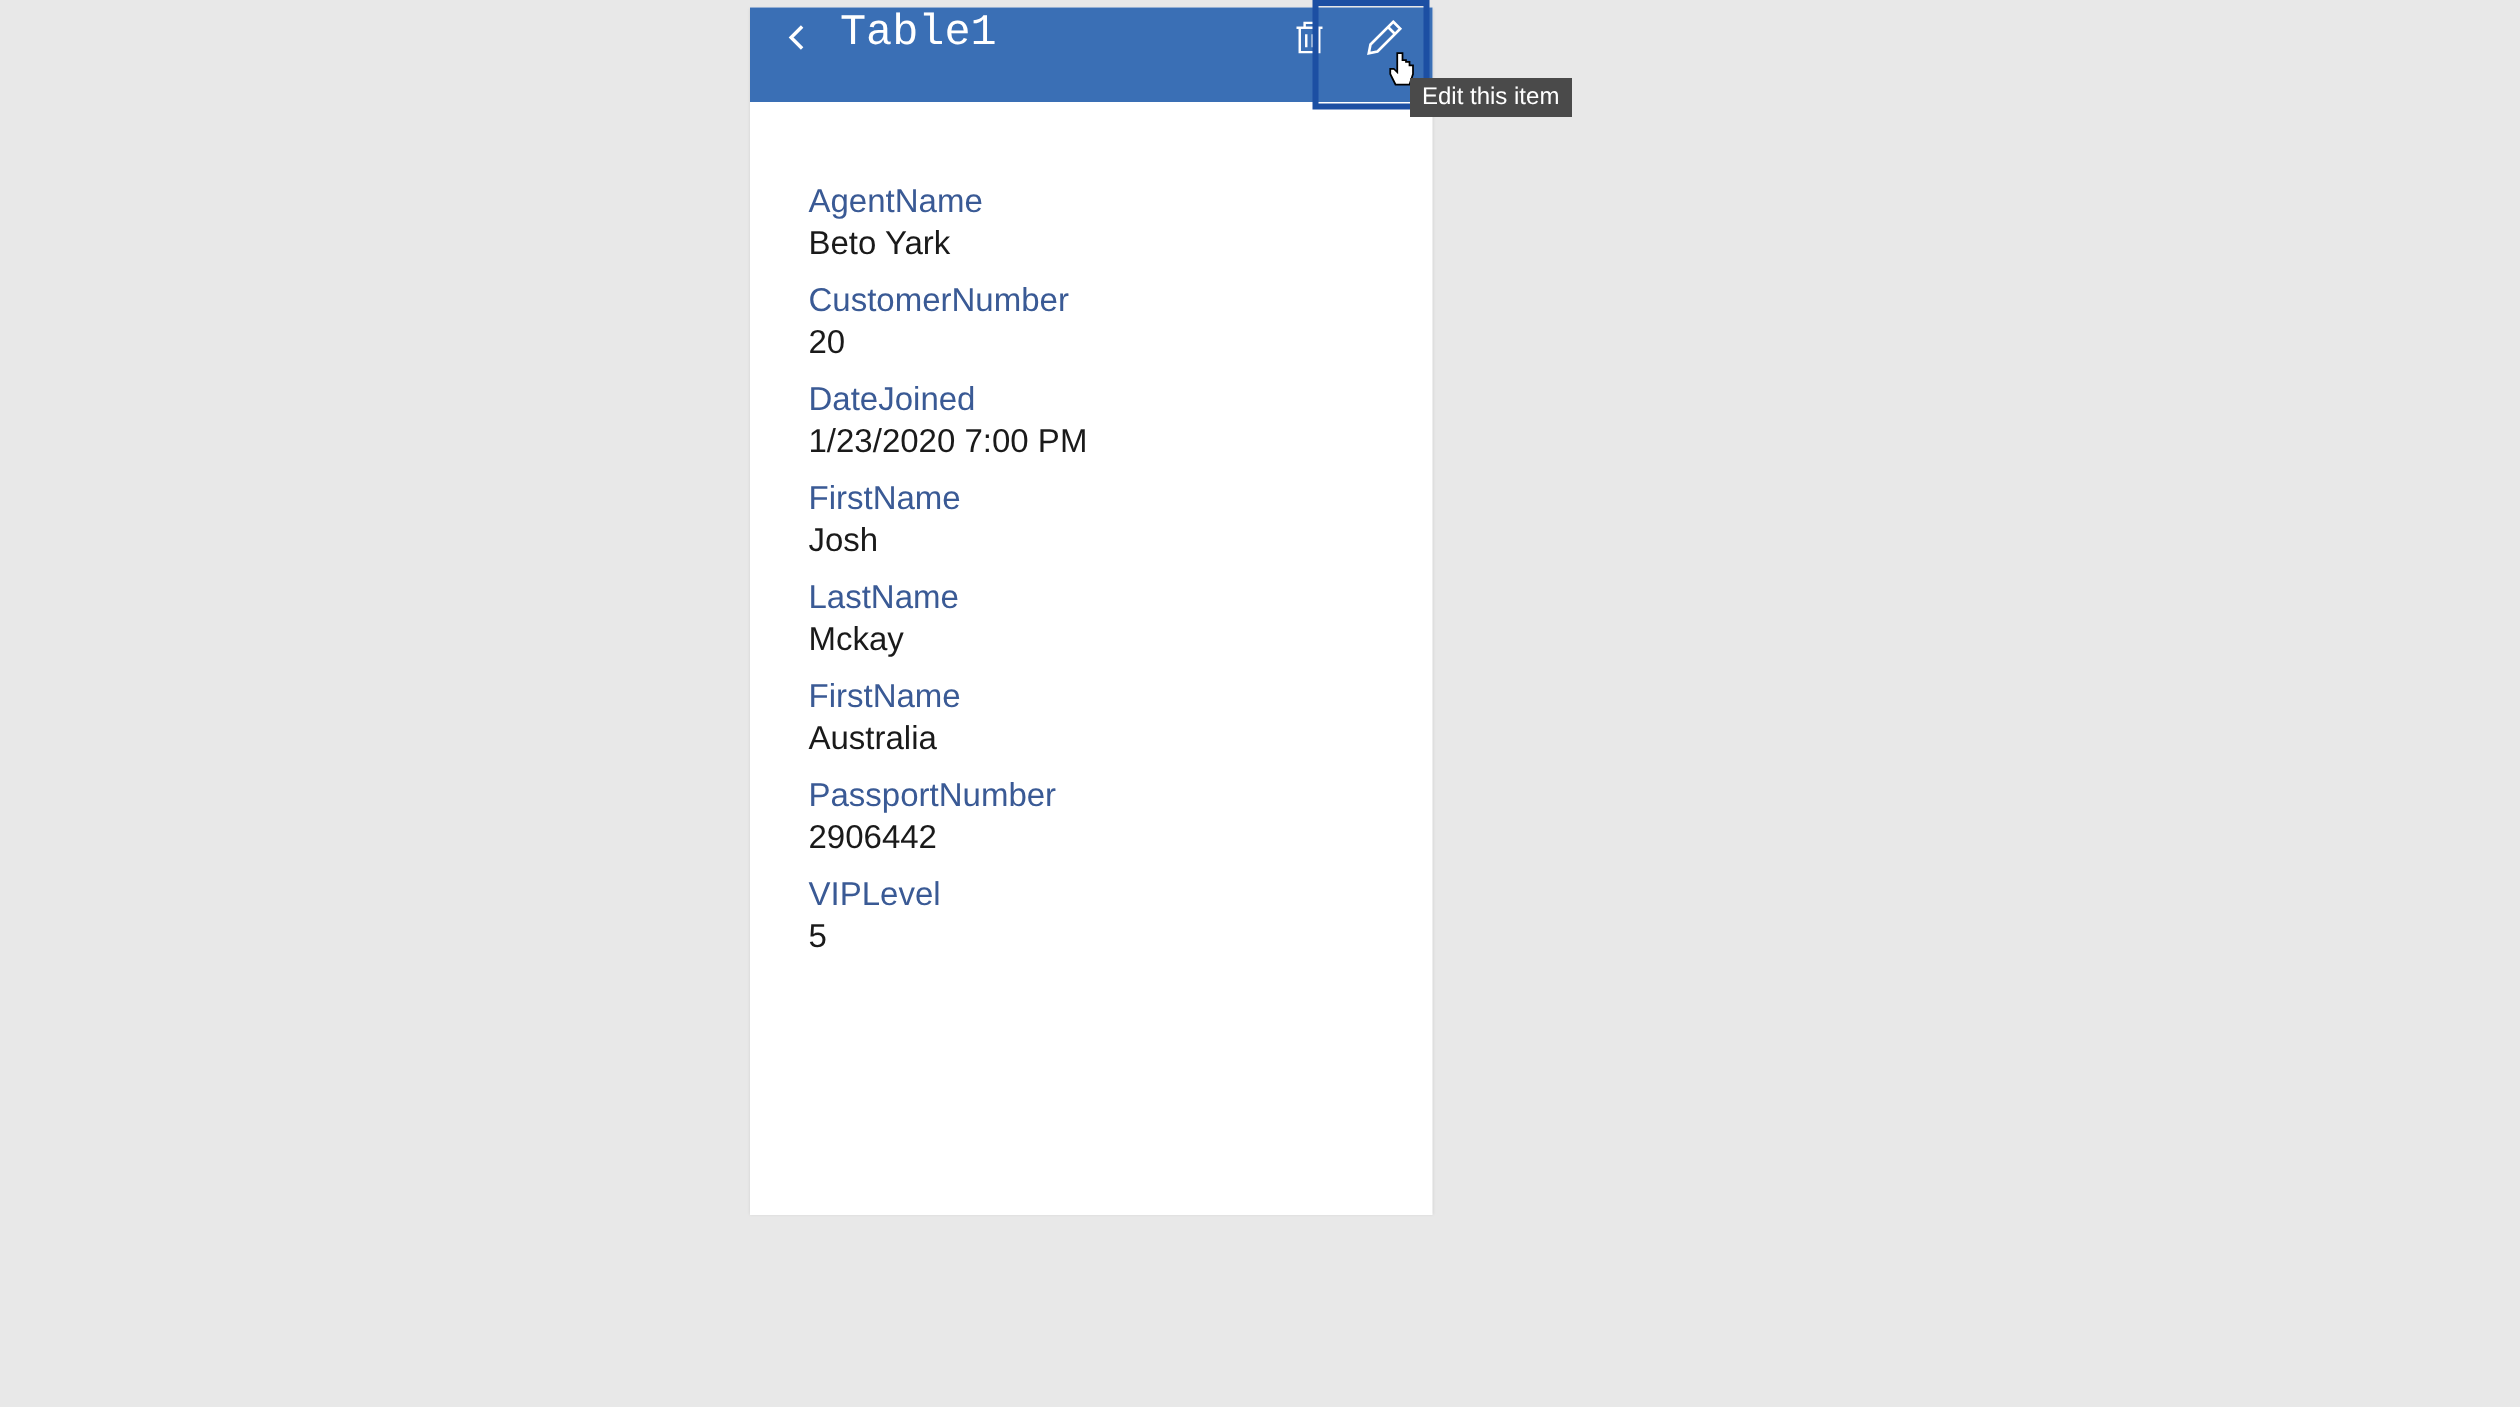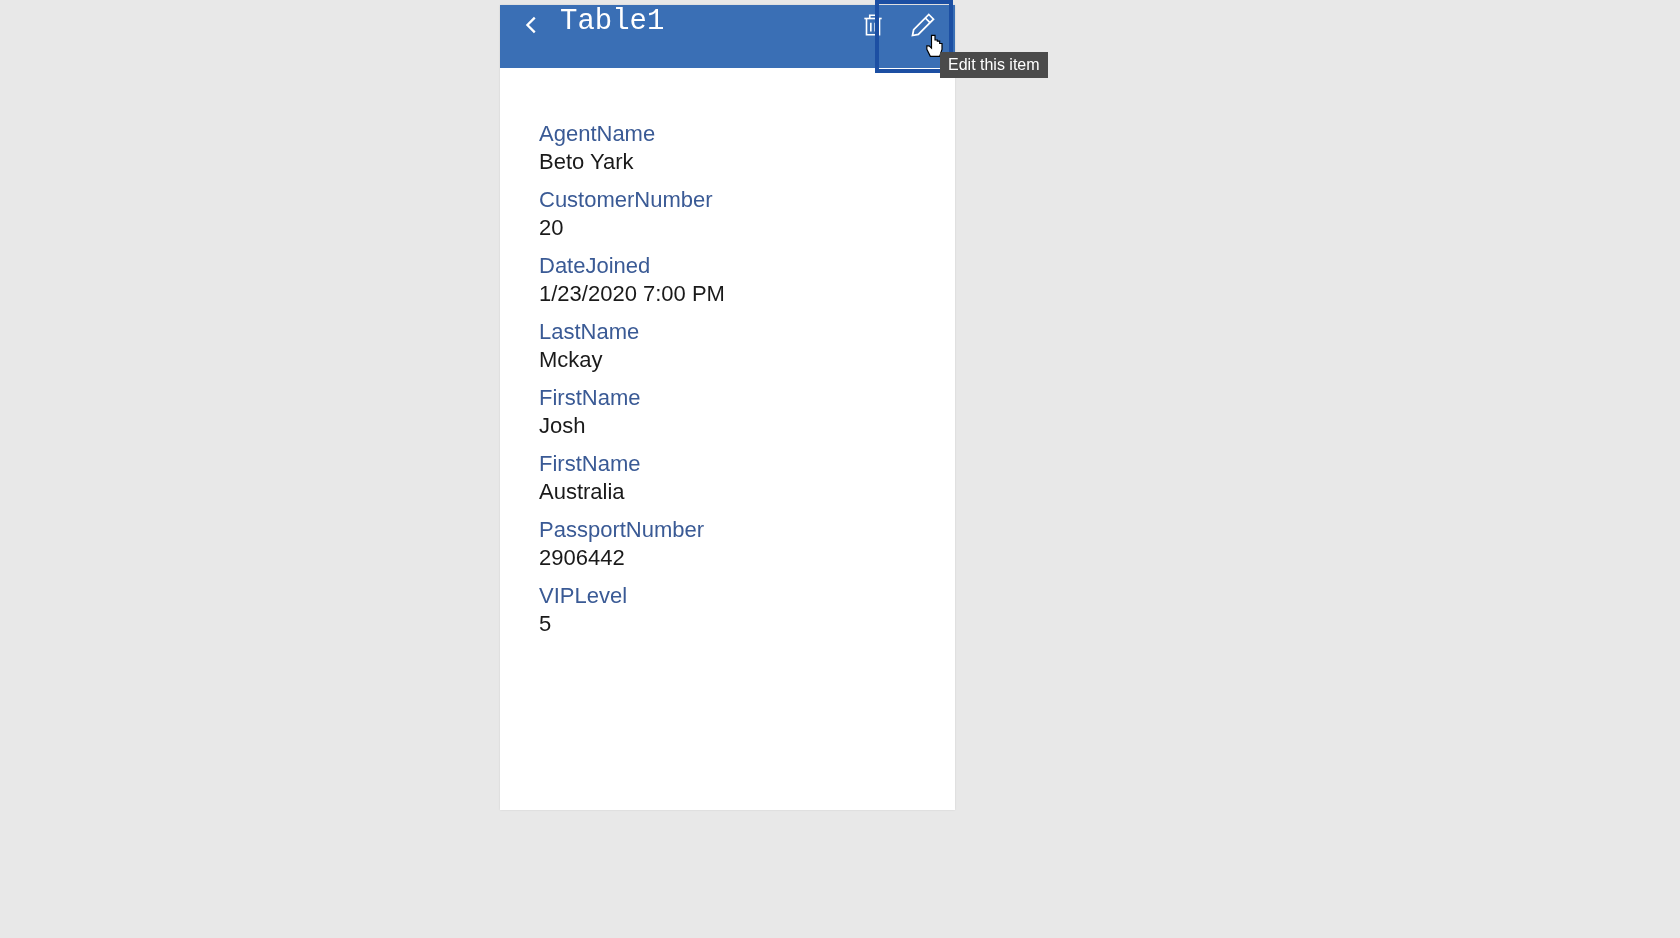--- a/index.html
+++ b/index.html
@@ -179,29 +179,29 @@
     </div>
     <div class="field">
       <div class="field-label">CustomerNumber</div>
       <div class="field-value">20</div>
     </div>
     <div class="field">
       <div class="field-label">DateJoined</div>
       <div class="field-value">1/23/2020 7:00 PM</div>
     </div>
     <div class="field">
+      <div class="field-label">FirstName</div>
+      <div class="field-value">Josh</div>
+    </div>
+    <div class="field">
       <div class="field-label">LastName</div>
       <div class="field-value">Mckay</div>
     </div>
     <div class="field">
       <div class="field-label">FirstName</div>
-      <div class="field-value">Josh</div>
-    </div>
-    <div class="field">
-      <div class="field-label">FirstName</div>
       <div class="field-value">Australia</div>
     </div>
     <div class="field">
       <div class="field-label">PassportNumber</div>
       <div class="field-value">2906442</div>
     </div>
     <div class="field">
       <div class="field-label">VIPLevel</div>
       <div class="field-value">5</div>
     </div>

